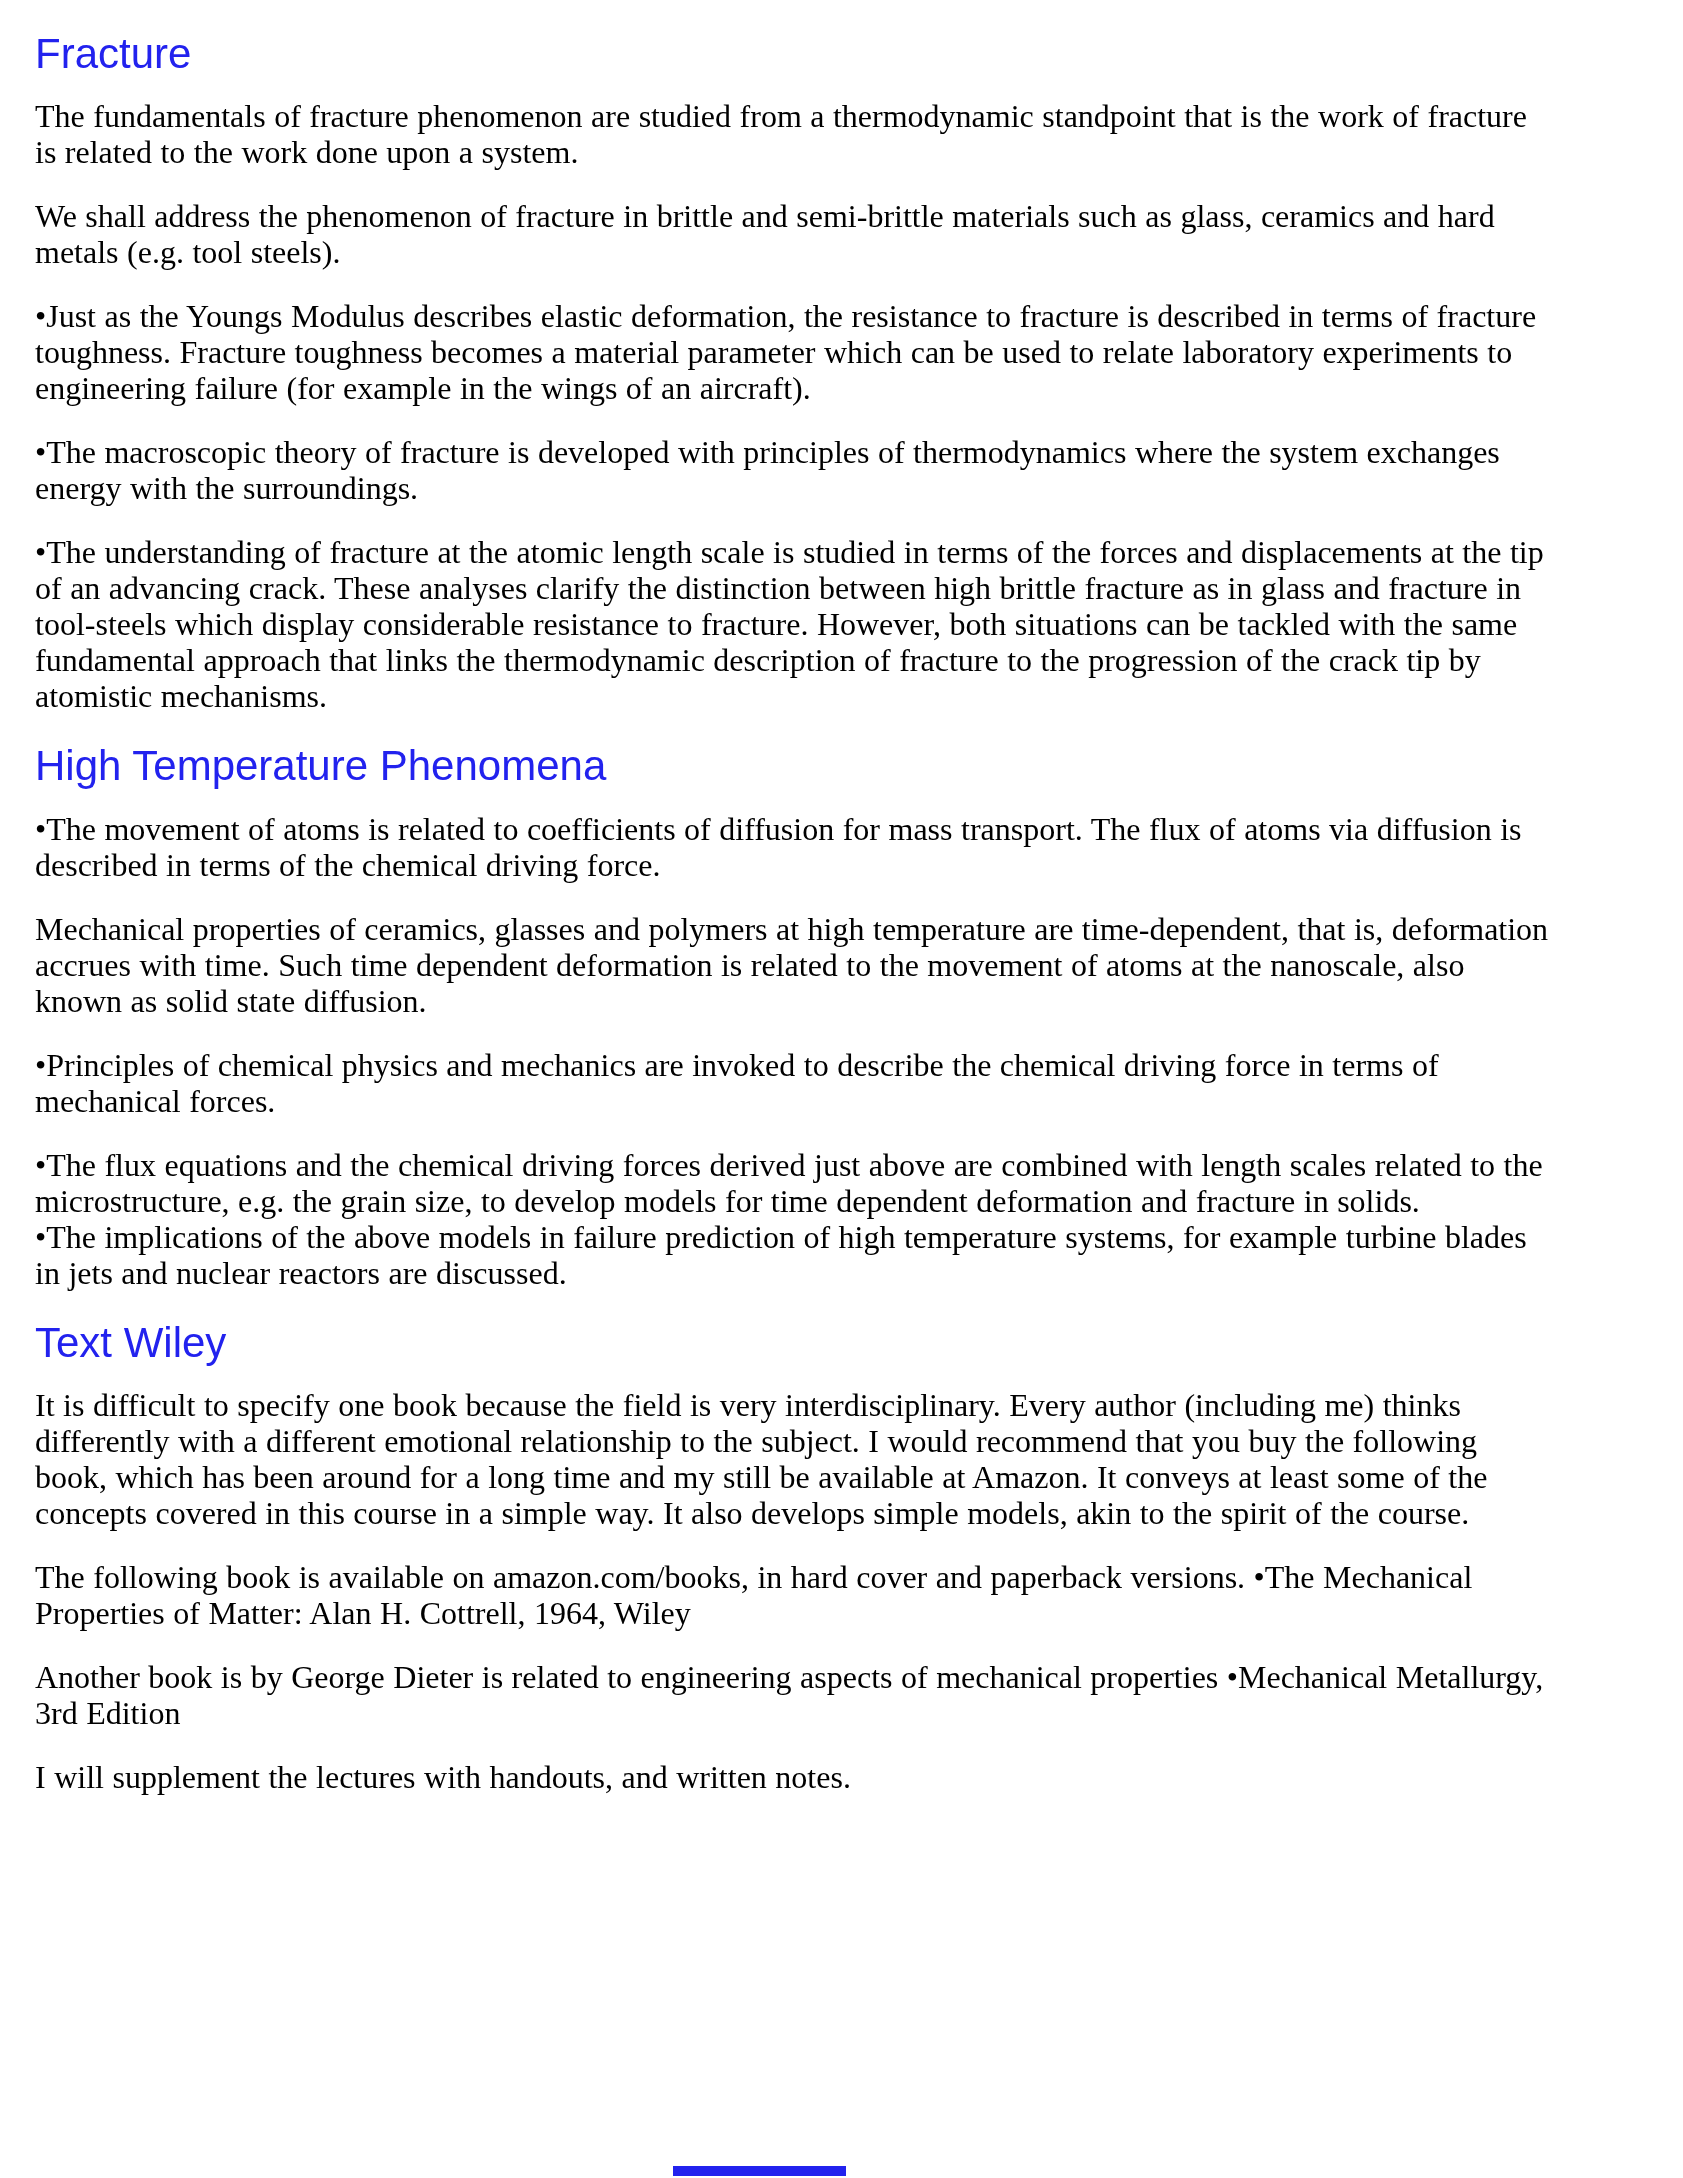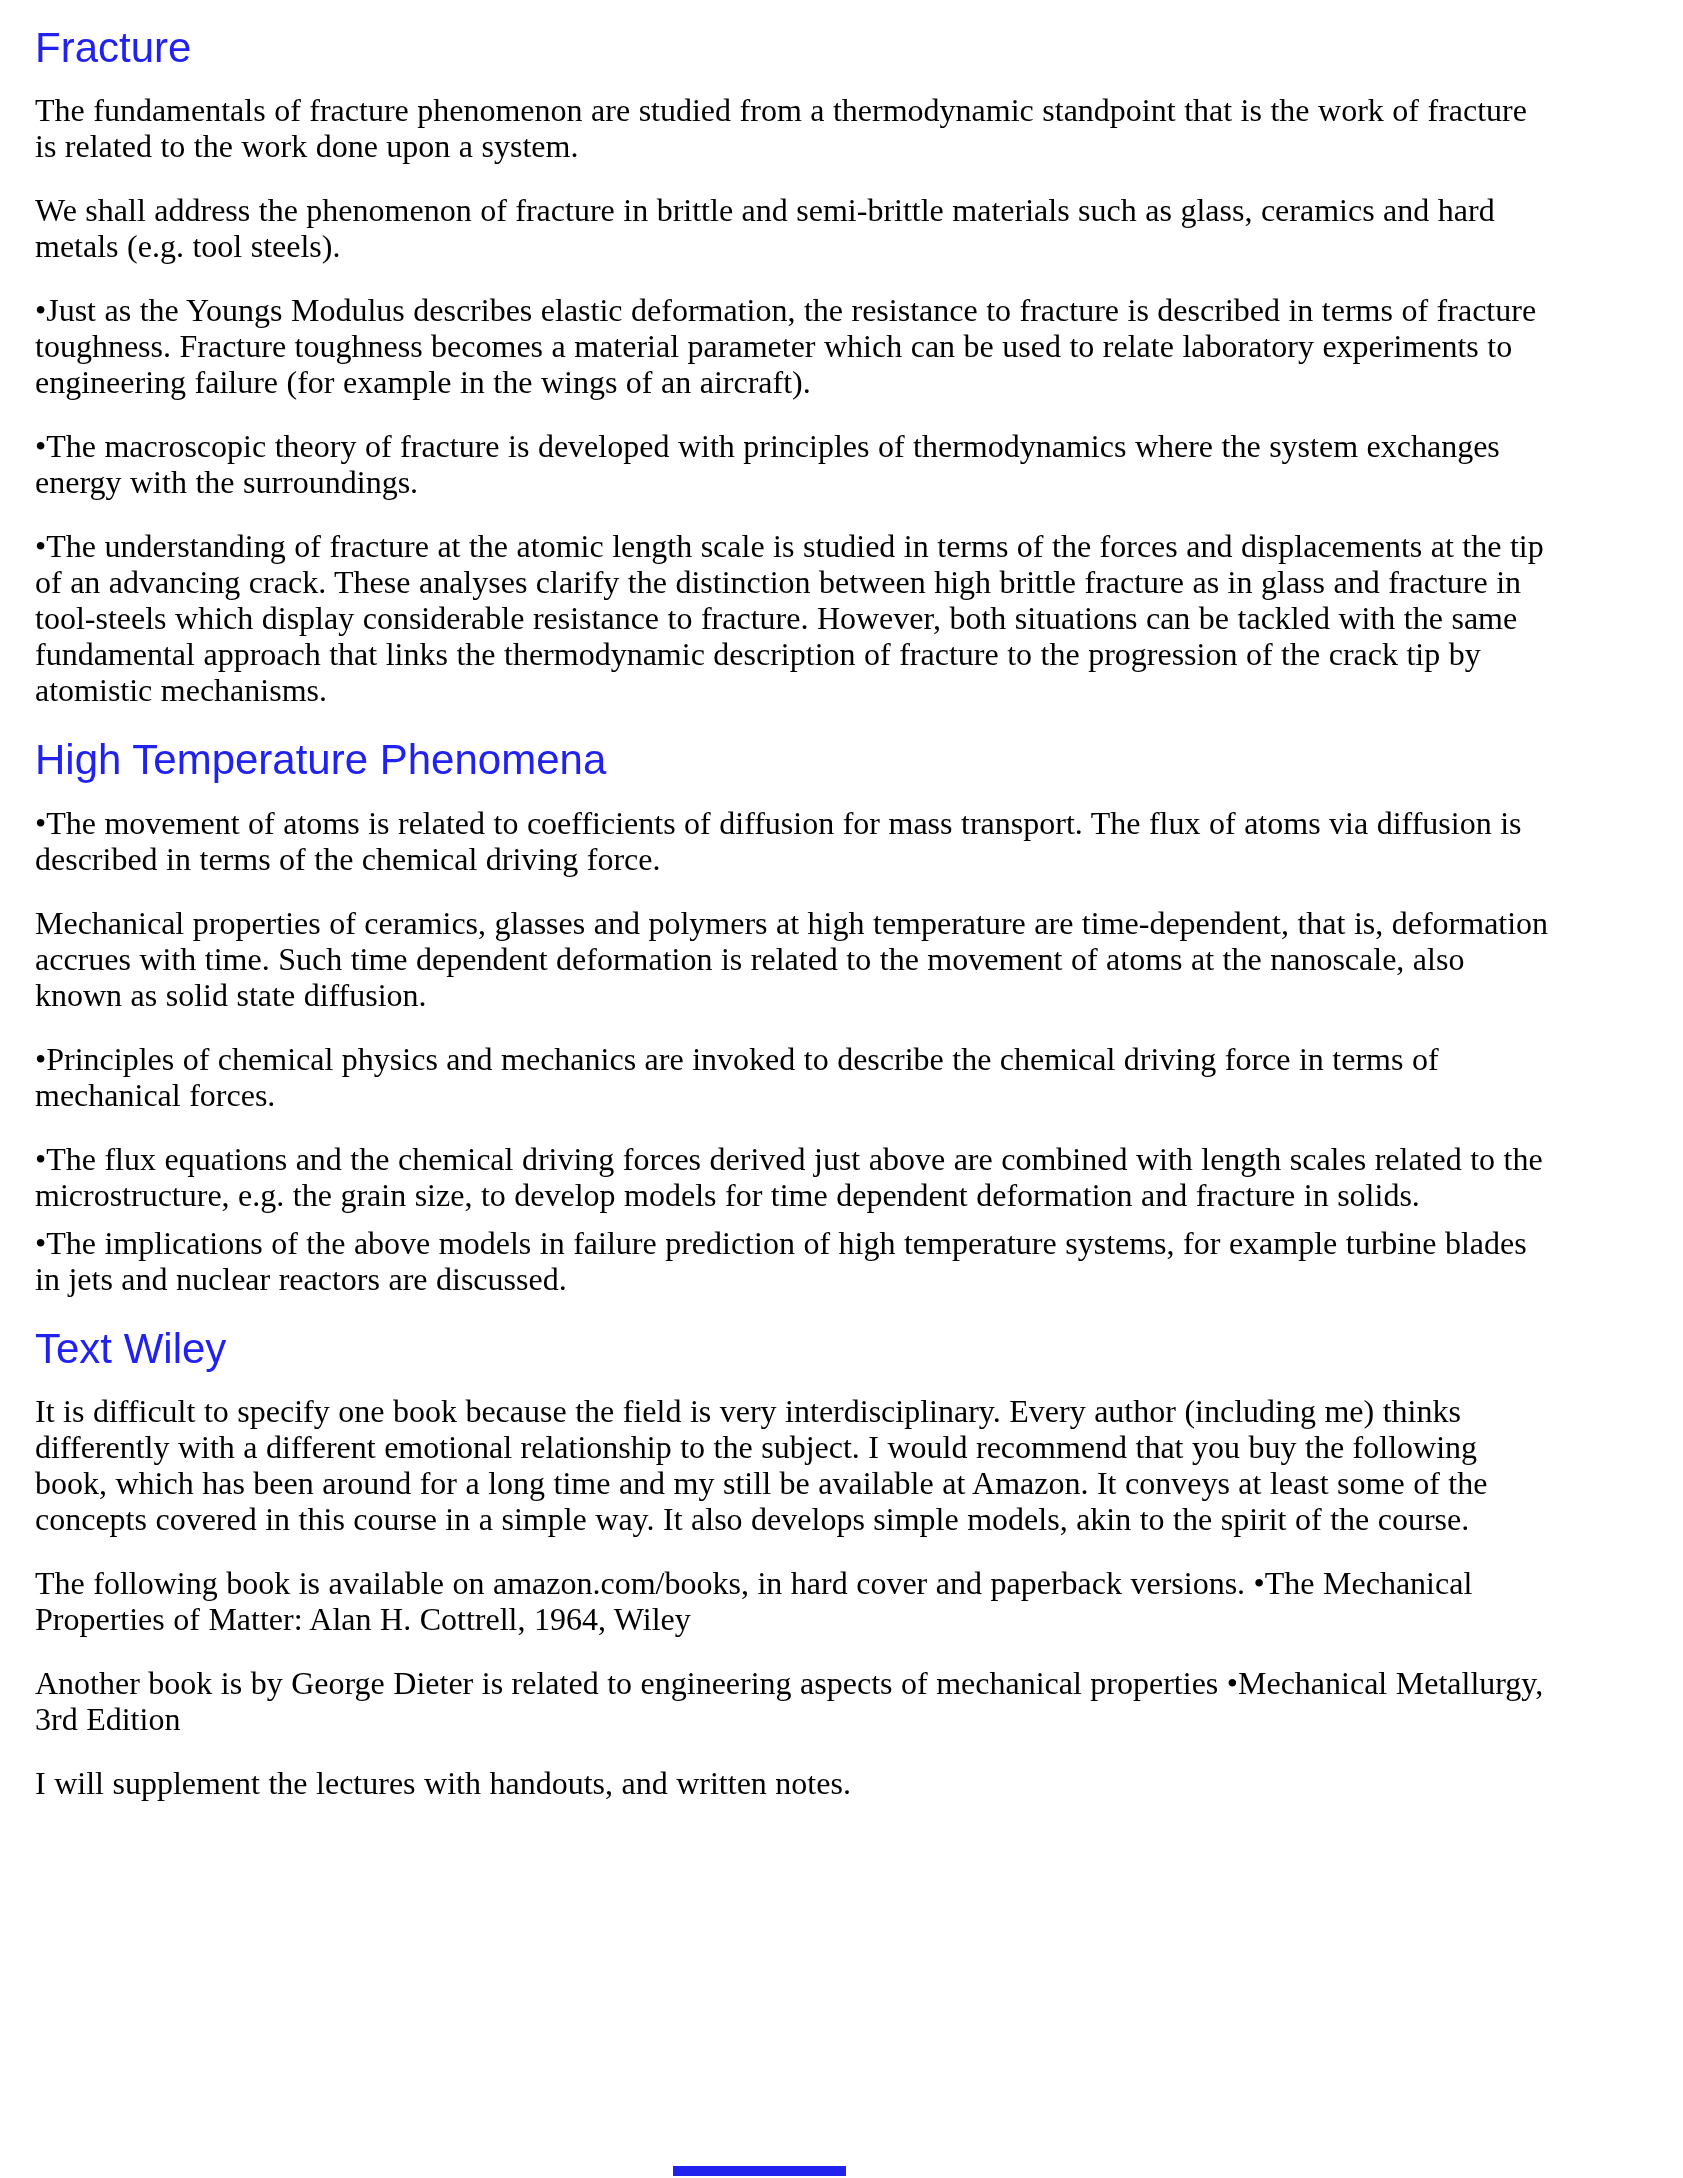--- a/index.html
+++ b/index.html
@@ -11,39 +11,39 @@
     width: 1683px;
     height: 2178px;
     position: relative;
     overflow: hidden;
     font-family: "Liberation Serif", serif;
     color: #000000;
   }
   .page {
     box-sizing: border-box;
     width: 1683px;
-    padding: 20px 129px 0 35px;
+    padding: 26px 129px 0 35px;
   }
   h1.section-heading {
     font-family: "Liberation Sans", sans-serif;
     font-weight: normal;
     font-size: 42px;
     line-height: 1.15;
     color: #2222ee;
     margin: 4px 0 20px 0;
     letter-spacing: 0;
   }
   p.body-para {
     font-size: 32px;
     line-height: 36px;
     margin: 0 0 28px 0;
     word-spacing: 0.5px;
   }
   p.body-para.nogap {
-    margin-bottom: 12px;
+    margin-bottom: 0;
   }
   .bottom-bar {
     position: absolute;
     left: 673px;
     top: 2166px;
     width: 173px;
     height: 10px;
     background: #2222ee;
   }
 </style>

